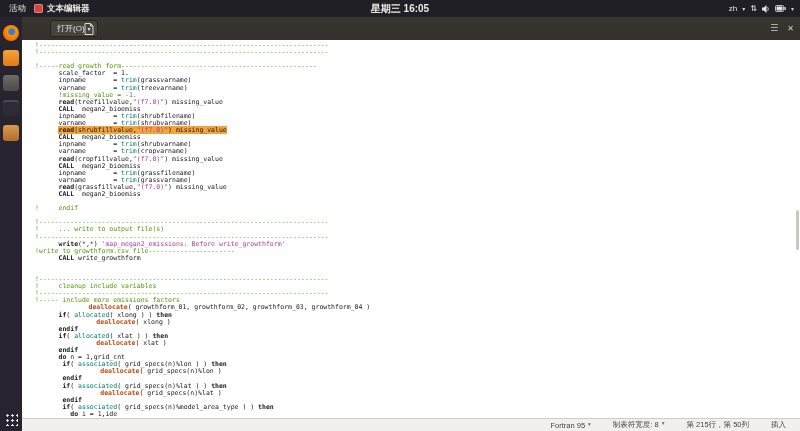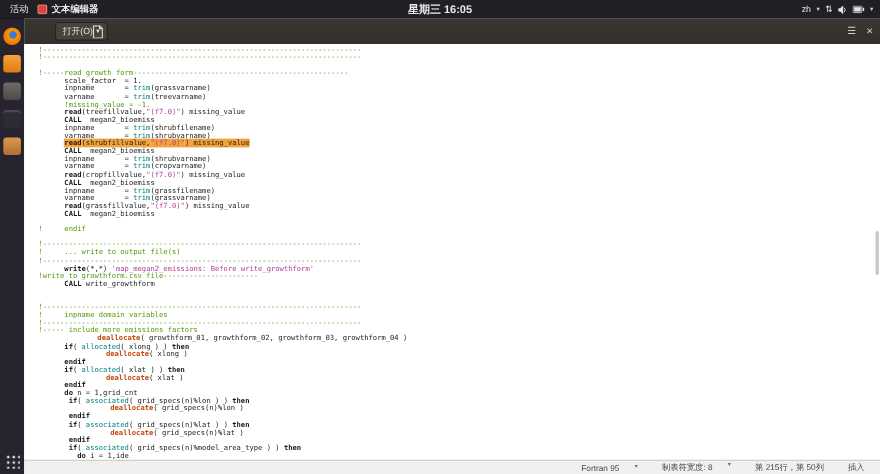--- a/index.html
+++ b/index.html
@@ -55,21 +55,21 @@
   .cl .k{color:#1a1a1a;font-weight:bold;}
   .cl .f{color:#00807e;}
   .cl .s{color:#b13e9c;}
   .cl .d{color:#c1470b;font-weight:bold;margin-left:30px;}
   .cl .hl{background:#f2a33c;}
   .scroll-thumb{position:absolute;right:1px;top:45%;width:3px;height:40px;border-radius:2px;background:#c9c7c3;}
 
   
   .statusbar{position:absolute;left:0;right:0;bottom:0;height:13px;background:#f1f0ee;border-top:1px solid #cfccc6;
     display:flex;justify-content:flex-end;align-items:center;gap:22px;padding-right:14px;font-size:7.5px;color:#454545;box-sizing:border-box;}
-  .sb-item{display:flex;align-items:flex-start;gap:14px;white-space:nowrap;}
+  .sb-item{display:flex;align-items:flex-start;gap:3px;white-space:nowrap;}
   .sb-item .caret{font-size:5.5px;color:#6b6b6b;}
 
   svg{display:block;}
 </style>
 </head>
 <body>
 
 <div class="screen">
 
   <div class="topbar">
@@ -163,21 +163,21 @@
           <div class="cl">&nbsp;</div>
           <div class="cl"><span class="c">!--------------------------------------------------------------------------</span></div>
           <div class="cl"><span class="c">!     ... write to output file(s)</span></div>
           <div class="cl"><span class="c">!--------------------------------------------------------------------------</span></div>
           <div class="cl"><span class="p">      </span><span class="k">write</span><span class="p">(*,*) </span><span class="s">'map_megan2_emissions: Before write_growthform'</span></div>
           <div class="cl"><span class="c">!write to growthform.csv file----------------------</span></div>
           <div class="cl"><span class="p">      </span><span class="k">CALL</span><span class="p"> write_growthform</span></div>
           <div class="cl">&nbsp;</div>
           <div class="cl">&nbsp;</div>
           <div class="cl"><span class="c">!--------------------------------------------------------------------------</span></div>
-          <div class="cl"><span class="c">!     inpname domain variables</span></div>
+          <div class="cl"><span class="c">!     cleanup include variables</span></div>
           <div class="cl"><span class="c">!--------------------------------------------------------------------------</span></div>
           <div class="cl"><span class="c">!----- include more emissions factors</span></div>
           <div class="cl"><span class="p">      </span><span class="d">deallocate</span><span class="p">( growthform_01, growthform_02, growthform_03, growthform_04 )</span></div>
           <div class="cl"><span class="p">      </span><span class="k">if</span><span class="p">( </span><span class="f">allocated</span><span class="p">( xlong ) ) </span><span class="k">then</span></div>
           <div class="cl"><span class="p">        </span><span class="d">deallocate</span><span class="p">( xlong )</span></div>
           <div class="cl"><span class="p">      </span><span class="k">endif</span></div>
           <div class="cl"><span class="p">      </span><span class="k">if</span><span class="p">( </span><span class="f">allocated</span><span class="p">( xlat ) ) </span><span class="k">then</span></div>
           <div class="cl"><span class="p">        </span><span class="d">deallocate</span><span class="p">( xlat )</span></div>
           <div class="cl"><span class="p">      </span><span class="k">endif</span></div>
           <div class="cl"><span class="p">      </span><span class="k">do</span><span class="p"> n = 1,grid_cnt</span></div>

